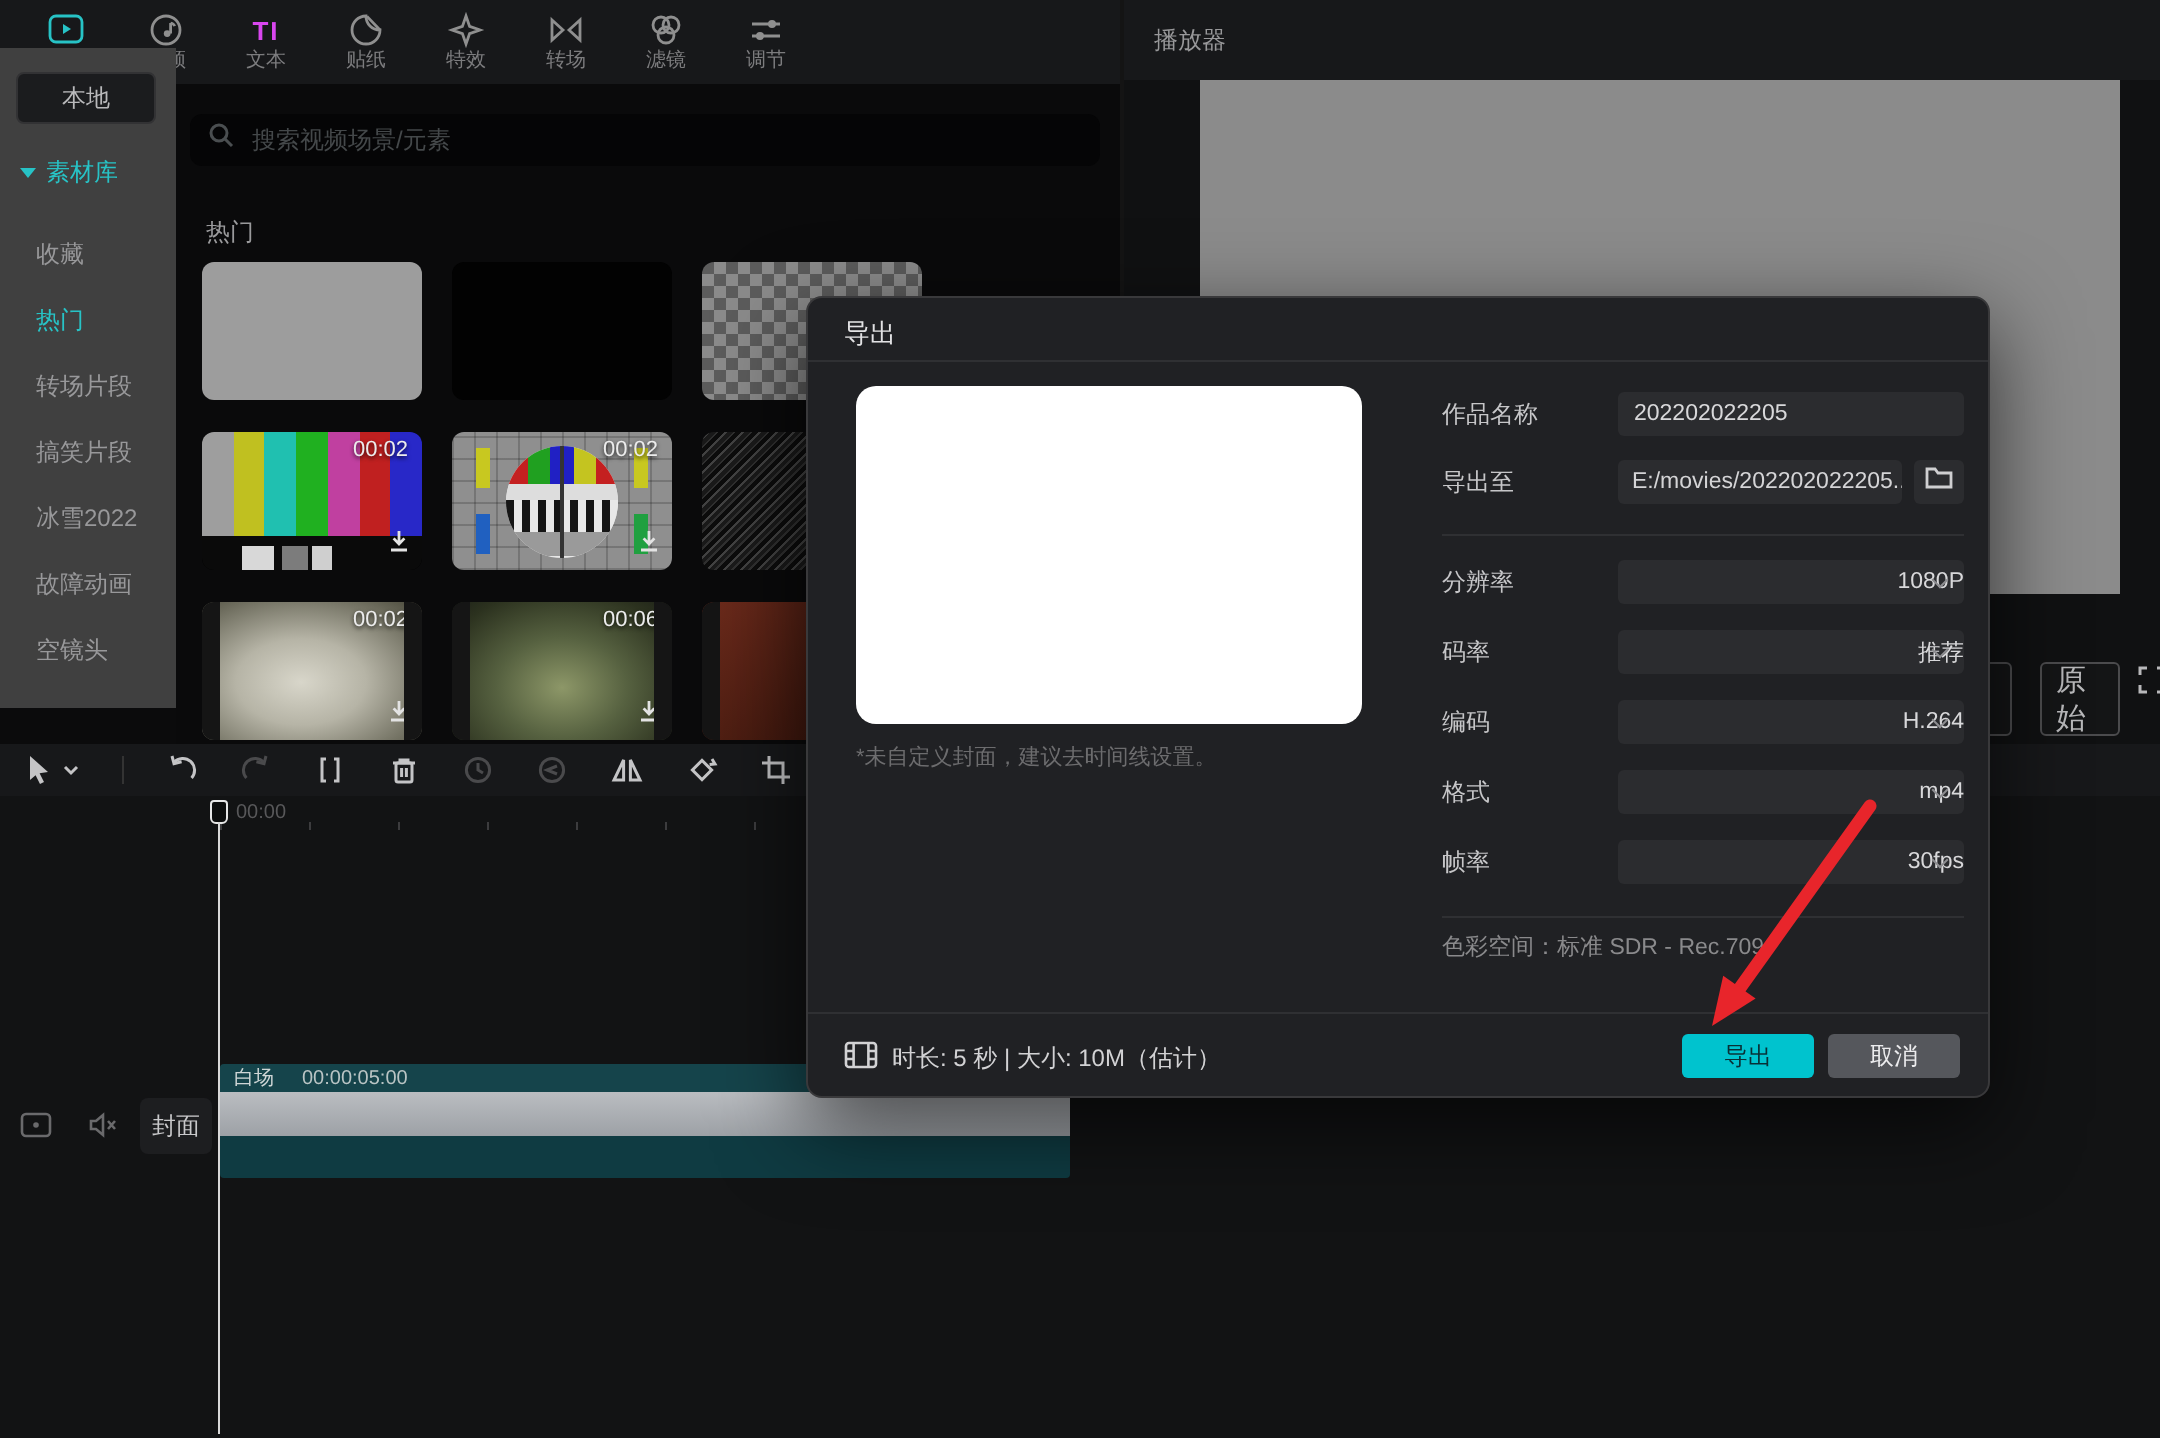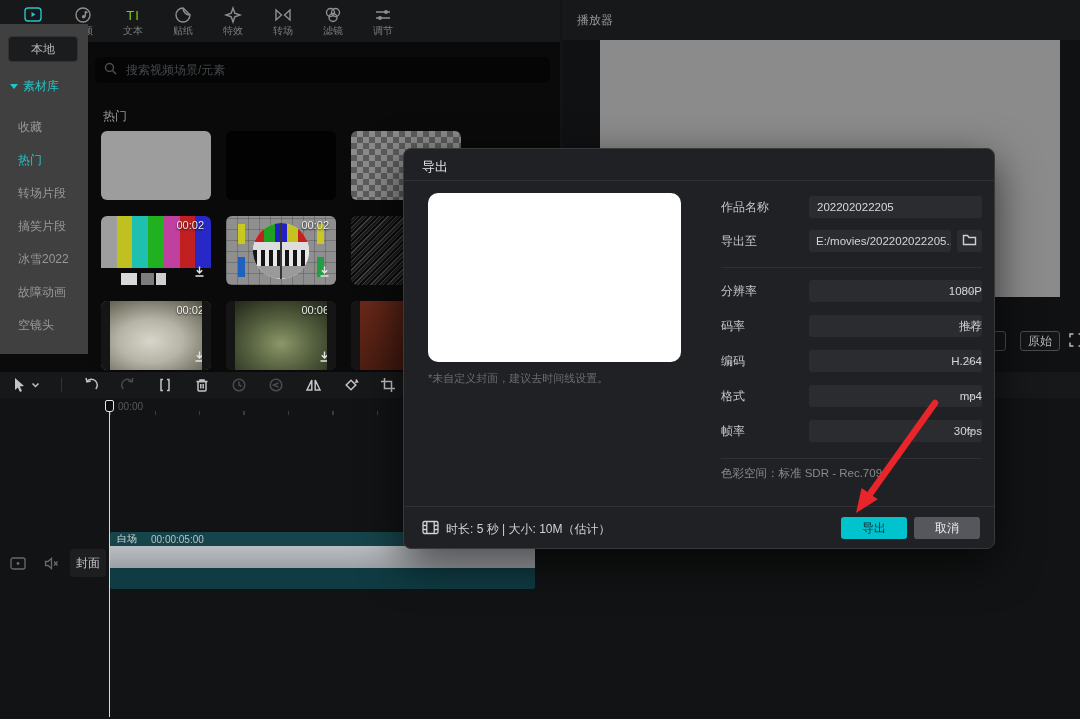--- a/index.html
+++ b/index.html
@@ -9,21 +9,21 @@
 
   
   .media-panel{position:absolute;left:0;top:0;width:560px;height:372px;background:#0b0b0c;}
   .tabs-bar{position:absolute;left:0;top:0;width:560px;height:42px;background:#17181a;display:flex;padding-left:8px;}
   .tab{width:50px;display:flex;flex-direction:column;align-items:center;justify-content:center;gap:2px;cursor:pointer;}
   .tab-ic{height:18px;display:flex;align-items:center;justify-content:center;}
   .tab-ic svg{stroke:#8f8f8f;fill:none;stroke-width:1.4;}
   .tab-label{font-size:10px;color:#7c7c7e;line-height:10px;}
   .tab.active .tab-label{color:#27c3c6;}
   .tab.active .tab-ic svg{stroke:#27c3c6;}
-  .ti-glyph{font-size:13px;color:#84cc16;letter-spacing:1px;font-weight:normal;}
+  .ti-glyph{font-size:13px;color:#d946ef;letter-spacing:1px;font-weight:bold;}
 
   .side-nav{position:absolute;left:0;top:24px;width:88px;height:330px;background:#404040;}
   .local-btn{position:absolute;left:8px;top:12px;width:70px;height:26px;border:1px solid #323234;border-radius:4px;
              background:#1b1c1e;color:#b9b9bb;font-size:12px;display:flex;align-items:center;justify-content:center;cursor:pointer;}
   .lib-root{position:absolute;left:10px;top:54px;display:flex;align-items:center;gap:5px;color:#27c3c6;font-size:12px;cursor:pointer;}
   .caret{width:0;height:0;border-left:4px solid transparent;border-right:4px solid transparent;border-top:5px solid #27c3c6;}
   .nav-item{position:absolute;left:18px;width:66px;height:18px;color:#98989a;font-size:12px;cursor:pointer;white-space:nowrap;}
   .nav-item.hot{color:#27c3c6;}
 
   .lib-content{position:absolute;left:88px;top:42px;width:472px;height:330px;background:#0a0a0b;}
@@ -65,21 +65,21 @@
   .t-static{background:repeating-linear-gradient(135deg,#0c0c0c 0 2px,#424242 2px 3px,#1a1a1a 3px 5px,#303030 5px 6px);}
   .t-film1{background:radial-gradient(ellipse at 45% 58%,#d8d6ca 0%,#b6b4a6 38%,#6e6d5e 78%,#474638 100%);}
   .t-film2{background:radial-gradient(ellipse at 50% 62%,#8d9768 0%,#566140 42%,#2c321f 82%,#1e2218 100%);}
   .t-film3{background:linear-gradient(135deg,#6e2b1c 0%,#471b10 55%,#2d100a 100%);}
 
   
   .player-panel{position:absolute;left:562px;top:0;width:518px;height:372px;background:#101112;}
   .player-title{position:absolute;left:15px;top:12px;color:#98989a;font-size:12px;}
   .player-head{position:absolute;left:0;top:0;width:518px;height:40px;background:#17181a;}
   .video{position:absolute;left:38px;top:40px;width:460px;height:257px;background:#8b8b8b;}
-  .pc-btn{position:absolute;height:20px;border:1px solid #4b4b4d;border-radius:3px;color:#b8b8ba;font-size:12px;
+  .pc-btn{position:absolute;height:37px;border:1px solid #4b4b4d;border-radius:3px;color:#b8b8ba;font-size:15px;
           display:flex;align-items:center;justify-content:center;padding:0 7px;cursor:pointer;background:#141516;}
   .expand-ic{position:absolute;cursor:pointer;}
   .expand-ic svg{stroke:#b8b8ba;fill:none;stroke-width:1.5;}
 
   
   .edit-toolbar{position:absolute;left:0;top:372px;width:1080px;height:26px;background:#17181a;
                 display:flex;align-items:center;padding-left:12px;gap:21px;}
   .etb{display:flex;align-items:center;cursor:pointer;}
   .etb svg{stroke:#c4c4c6;fill:none;stroke-width:1.5;}
   .etb.dim svg{stroke:#4a4a4c;}

